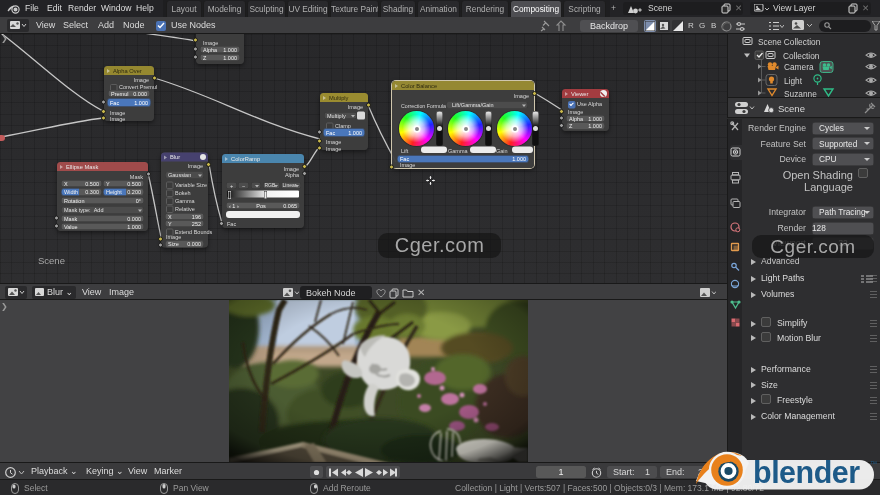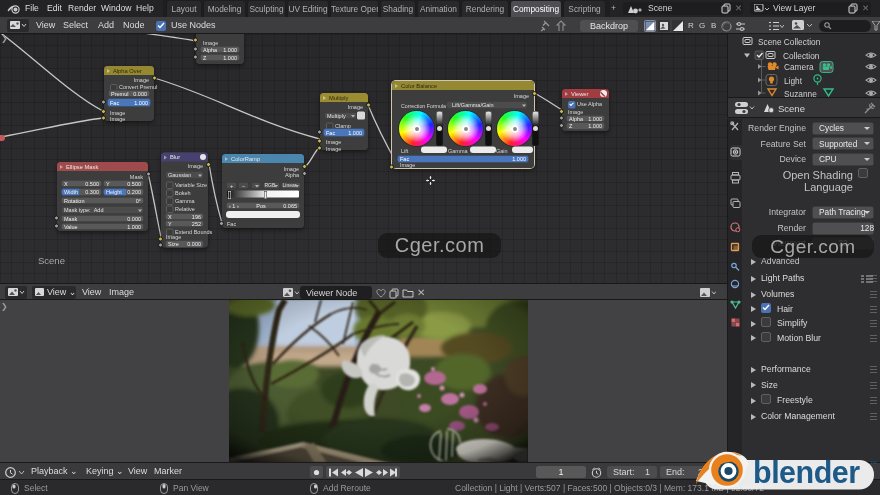--- a/index.html
+++ b/index.html
@@ -80,21 +80,21 @@
   <span class="menu" style="left:25px">File</span>
   <span class="menu" style="left:47px">Edit</span>
   <span class="menu" style="left:68px">Render</span>
   <span class="menu" style="left:101px">Window</span>
   <span class="menu" style="left:136px">Help</span>
   <div class="abs" style="left:163px;top:0;width:447px;height:17px;background:#1e1e20"></div>
   <div class="tab" style="left:166px;width:36px">Layout</div>
   <div class="tab" style="left:203px;width:43px">Modeling</div>
   <div class="tab" style="left:247px;width:39px">Sculpting</div>
   <div class="tab" style="left:287px;width:42px">UV Editing</div>
-  <div class="tab" style="left:330px;width:49px">Texture Open</div>
+  <div class="tab" style="left:330px;width:49px">Texture Paint</div>
   <div class="tab" style="left:380px;width:36px">Shading</div>
   <div class="tab" style="left:417px;width:43px">Animation</div>
   <div class="tab" style="left:461px;width:48px">Rendering</div>
   <div class="tab on" style="left:510px;width:52px">Compositing</div>
   <div class="tab" style="left:563px;width:43px">Scripting</div>
   <span class="menu" style="left:611px;color:#b5b5b5">+</span>
   <div class="tfield" style="left:623px;width:120px"></div>
   <svg class="abs" style="left:627px;top:4px" width="16" height="10" viewBox="0 0 16 10">
         <path d="M1,9 L4,2 L7,9 Z" fill="#d0d0d0"></path>
         <circle cx="8.5" cy="7" r="2.4" fill="#d0d0d0"></circle>
@@ -578,49 +578,40 @@
   <div class="pwidget" style="left:70px;top:2.5px;width:62px;height:13px;padding:1.5px 0 0 7px">Cycles</div>
   <span class="plabel" style="right:74px;top:19.5px">Feature Set</span>
   <div class="pwidget" style="left:70px;top:18px;width:62px;height:13px;padding:1.5px 0 0 7px">Supported</div>
   <span class="plabel" style="right:74px;top:35px">Device</span>
   <div class="pwidget" style="left:70px;top:33.5px;width:62px;height:13px;padding:1.5px 0 0 7px">CPU</div>
   <span class="plabel" style="right:27px;top:49.5px;font-size:11px">Open Shading Language</span>
   <div class="abs" style="left:116px;top:49px;width:10px;height:10px;background:#3b3b3b;border:1px solid #606060;border-radius:2px"></div>
   <span class="plabel" style="right:74px;top:88px">Integrator</span>
   <div class="pwidget" style="left:70px;top:86.5px;width:62px;height:13px;padding:1.5px 0 0 7px">Path Tracing</div>
   <span class="plabel" style="right:74px;top:104px">Render</span>
-  <div class="pwidget noarr" style="left:70px;top:102.5px;width:62px;height:13px;padding:1.5px 0 0 0;text-align:right">128</div>
+  <div class="pwidget noarr" style="left:70px;top:102.5px;width:62px;height:13px;padding:1.5px 0 0 0;text-align:left">128</div>
   <span class="plabel" style="right:74px;top:119px;opacity:0.5">Viewport</span>
   <div class="pwidget noarr" style="left:70px;top:117.5px;width:62px;height:13px;padding:1.5px 0 0 0;text-align:center;opacity:0.5">32</div>
   <div class="sect" style="top:135px">
         <span class="tri"></span>
         <span class="txt" style="color:#c5c5c5">Advanced</span>
       </div>
   <div class="sect" style="top:152px">
         <span class="tri"></span>
         <span class="txt">Light Paths</span>
     <svg class="abs" style="left:118px;top:3px" width="14" height="10" viewBox="0 0 14 10">
           <g stroke="#b9b9b9">
             <path d="M1,2 h3 M1,5 h3 M1,8 h3 M6,2 h7 M6,5 h7 M6,8 h7"></path>
           </g>
         </svg>
     <span class="grip" style="top:4px"></span>
       </div>
   <div class="sect" style="top:168px">
         <span class="tri"></span>
         <span class="txt">Volumes</span>
-        <span class="grip" style="top:4px"></span>
-      </div>
-  <div class="sect" style="top:182.5px">
-        <span class="tri"></span>
-    <div class="abs" style="left:19px;top:1px;width:10px;height:10px;background:#4a72b5;border-radius:2px"></div>
-    <svg class="abs" style="left:20px;top:2.5px" width="8" height="7" viewBox="0 0 8 7">
-          <path d="M1,3.5 L3,5.5 L7,1" stroke="#fff" stroke-width="1.4" fill="none"></path>
-        </svg>
-    <span class="txt" style="left:35px">Hair</span>
         <span class="grip" style="top:4px"></span>
       </div>
   <div class="sect" style="top:197px">
         <span class="tri"></span>
     <div class="abs" style="left:19px;top:1px;width:10px;height:10px;background:#3b3b3b;border:1px solid #606060;border-radius:2px"></div>
     <span class="txt" style="left:35px">Simplify</span>
         <span class="grip" style="top:4px"></span>
       </div>
   <div class="sect" style="top:211.5px">
         <span class="tri"></span>
@@ -657,31 +648,31 @@
         <rect x="0" y="0" width="10" height="8" rx="1" fill="#d8d8d8"></rect>
         <path d="M1,7 l3,-3.5 l3,3.5 z" fill="#555"></path>
         <circle cx="7.5" cy="2.5" r="1.2" fill="#555"></circle>
         <path d="M12,3 l2,2.5 l2,-2.5" stroke="#ccc" fill="none"></path>
       </svg>
   <div class="ibtn" style="left:32px;top:2px;width:44px;height:13px;background:#2a2a2c"></div>
   <svg class="abs" style="left:35px;top:4px" width="10" height="9" viewBox="0 0 10 9">
         <rect x="0" y="0" width="9" height="8" rx="1" fill="#d8d8d8"></rect>
         <path d="M1,7 l2.5,-3 l2.5,3 z" fill="#555"></path>
       </svg>
-  <span class="hmenu" style="left:47px;font-size:9px">View ⌄</span>
+  <span class="hmenu" style="left:47px;font-size:9px">Blur ⌄</span>
   <span class="hmenu" style="left:82px">View</span>
   <span class="hmenu" style="left:109px">Image</span>
   <svg class="abs" style="left:283px;top:4px" width="16" height="10" viewBox="0 0 16 10">
         <rect x="0" y="0" width="10" height="9" rx="1" fill="#cfcfcf"></rect>
         <path d="M1,8 l3,-3.5 l3,3.5 z" fill="#555"></path>
         <circle cx="7" cy="2.8" r="1.3" fill="#555"></circle>
         <path d="M12,3.5 l2,2.5 l2,-2.5" stroke="#bbb" fill="none"></path>
       </svg>
   <div class="abs" style="left:300px;top:2px;width:72px;height:13px;background:#1f1f21;border-radius:3px"></div>
-  <span class="abs" style="left:306px;top:3.5px;color:#d5d5d5;font-size:9px">Viewer Node</span>
+  <span class="abs" style="left:306px;top:3.5px;color:#d5d5d5;font-size:9px">Bokeh Node</span>
   <svg class="abs" style="left:376px;top:4px" width="10" height="10" viewBox="0 0 10 10">
         <path d="M5,9 C1,6 0,3.5 1.5,2 C3,0.8 4.5,1.8 5,3 C5.5,1.8 7,0.8 8.5,2 C10,3.5 9,6 5,9 Z" fill="none" stroke="#9a9a9a"></path>
       </svg>
   <svg class="abs" style="left:389px;top:3.5px" width="11" height="11" viewBox="0 0 11 11">
         <g fill="none" stroke="#c8c8c8">
           <rect x="3" y="1" width="6" height="7" rx="1"></rect>
           <rect x="1" y="3" width="6" height="7" rx="1" fill="#3d3d3f"></rect>
         </g>
       </svg>
   <svg class="abs" style="left:402px;top:4px" width="12" height="10" viewBox="0 0 12 10">

